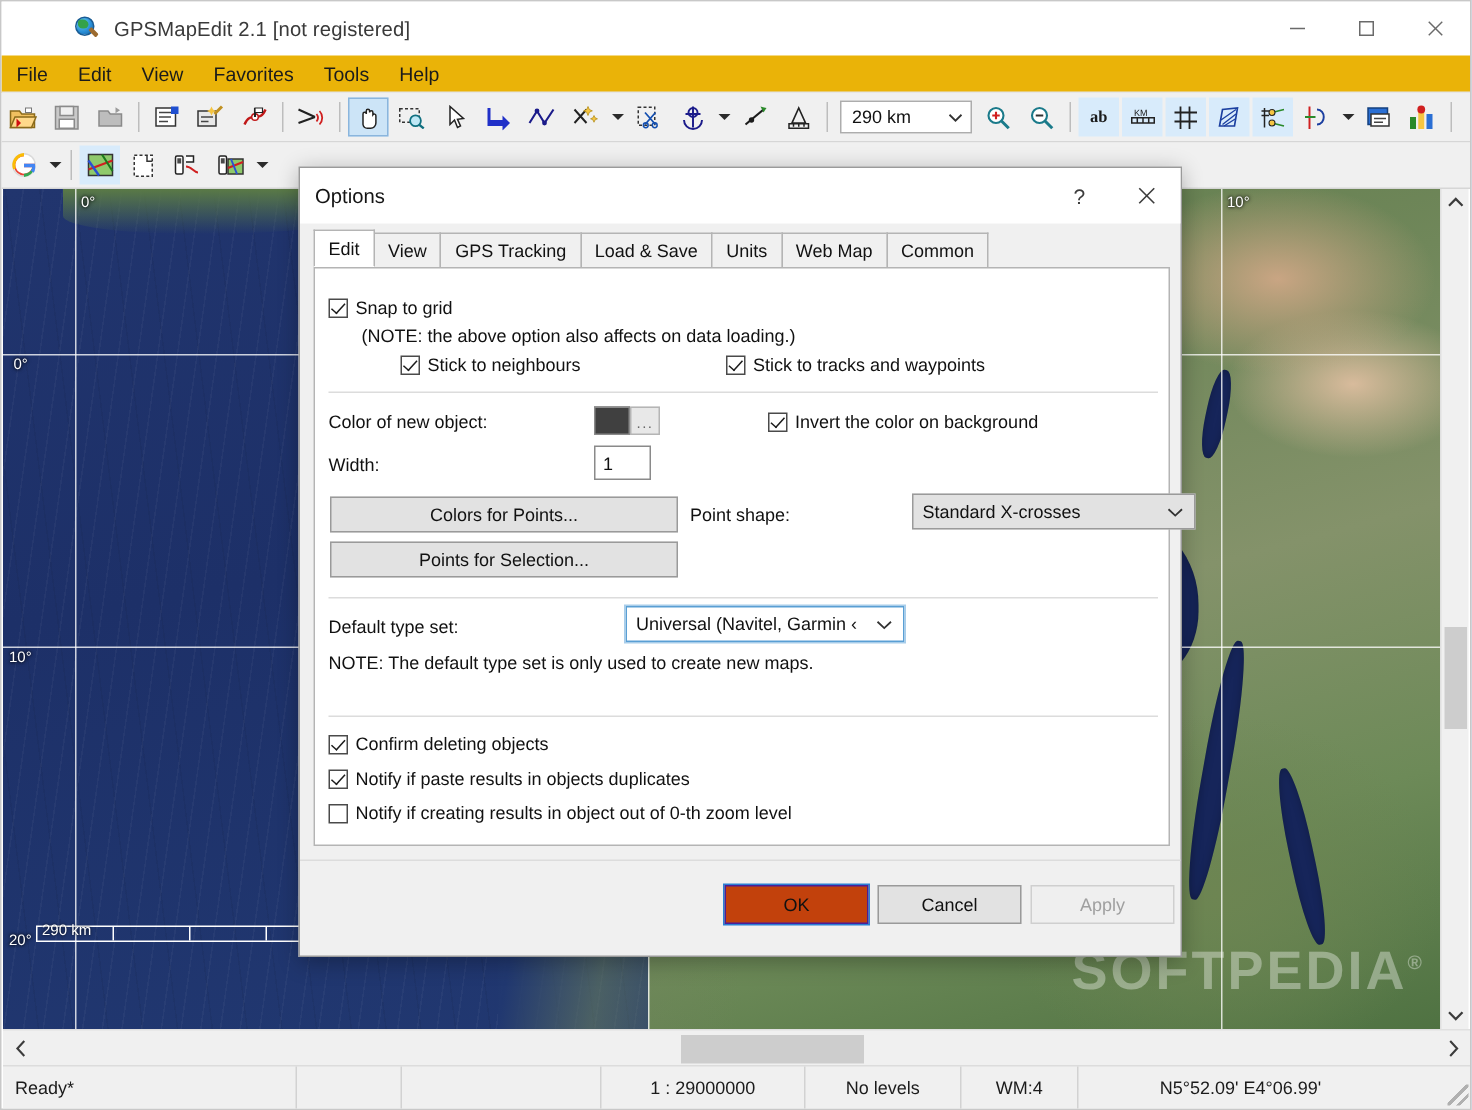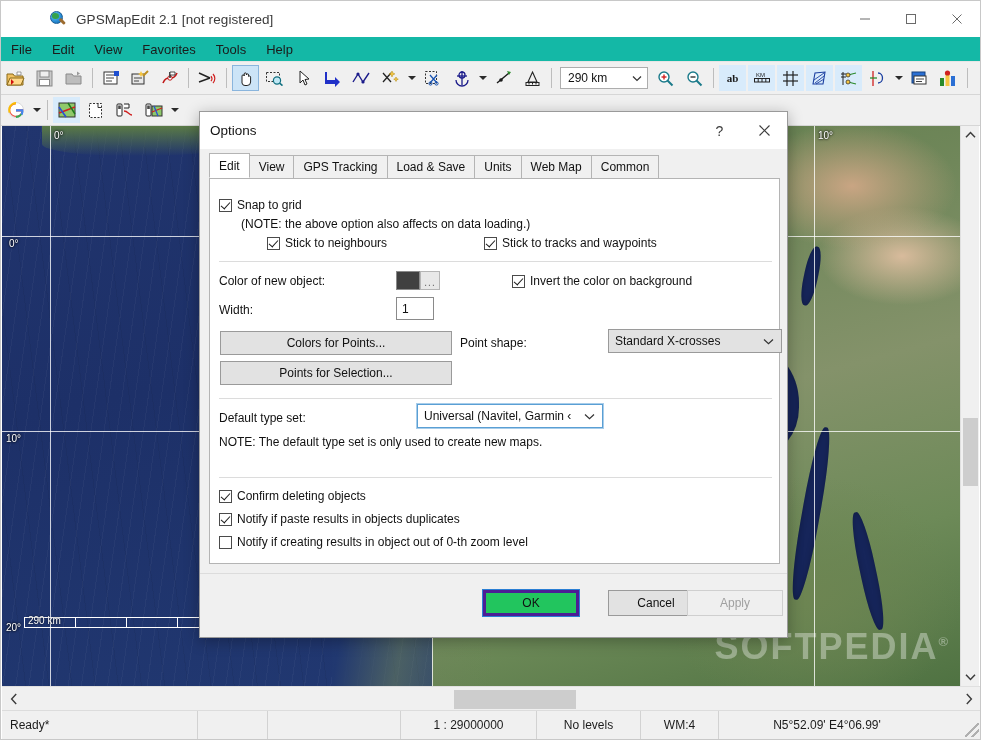--- a/index.html
+++ b/index.html
@@ -49,21 +49,21 @@
   .winbtns { margin-left: auto; display: flex; height: 36px; }
   .winbtn {
     width: 46px; height: 36px; display: flex; align-items: center; justify-content: center;
     color: #6a6a6a;
   }
   .winbtn svg { display: block; }
 
   
   .menubar {
     position: absolute; left: 0; top: 36px; width: 979px; height: 25px;
-    background: #14b8a6;
+    background: #eab308;
     display: flex; align-items: center;
     border-bottom: 1px solid #e6e6e6;
   }
   .menu-item {
     padding: 3px 10px; font-size: 13px; color: #1b1b1b;
   }
 
   
   .toolbar {
     position: absolute; left: 0; width: 979px;
@@ -291,21 +291,21 @@
   }
   .dlg-footer {
     position: absolute; left: 0; bottom: 0; width: 587px; height: 64px;
     border-top: 1px solid #dcdcdc;
   }
   .footer-btn {
     position: absolute; top: 16px; width: 96px; height: 26px;
     background: #e2e2e2; border: 1px solid #9a9a9a; font-size: 12px; color: #111;
     display: flex; align-items: center; justify-content: center;
   }
-  .footer-btn.default { border: 3px solid #4c1d95; outline: 1px solid #2a7fd4; background: #22c55e; }
+  .footer-btn.default { border: 1px solid #4c1d95; outline: 1px solid #2a7fd4; background: #c2410c; }
   .footer-btn.disabled { color: #a0a0a0; background: #efefef; border-color: #cfcfcf; }
 </style>
 </head>
 <body>
 
 <div id="app">
 
   <div class="titlebar">
     <div class="app-icon">
       <div class="globe"></div>
@@ -754,21 +754,21 @@
       <div class="row chk" style="left:302px; top:95px;">
         <div class="box checked"></div>
         <span>Invert the color on background</span>
       </div>
 
       <div class="row note" style="left:9px; top:124px;">Width:</div>
       <div class="row textfield" style="left:186px; top:118px; width:38px; height:23px;">1</div>
 
       <div class="row btn" style="left:10px; top:152px; width:232px; height:24px;">Colors for Points...</div>
       <div class="row note" style="left:250px; top:157px;">Point shape:</div>
-      <div class="row combo" style="left:398px; top:150px; width:174px; height:24px;">
+      <div class="row combo" style="left:398px; top:150px; width:189px; height:24px;">
         <span>Standard X-crosses</span>
         <span class="chev">
           <svg width="11" height="7" viewBox="0 0 11 7">
               <path d="M1 1.5 L5.5 5.7 L10 1.5" fill="none" stroke="#333" stroke-width="1.2"></path>
             </svg>
         </span>
       </div>
 
       <div class="row btn" style="left:10px; top:182px; width:232px; height:24px;">Points for Selection...</div>
 
@@ -797,19 +797,19 @@
         <span>Notify if paste results in objects duplicates</span>
       </div>
       <div class="row chk" style="left:9px; top:356px;">
         <div class="box"></div>
         <span>Notify if creating results in object out of 0-th zoom level</span>
       </div>
     </div>
 
     <div class="dlg-footer">
       <div class="footer-btn default" style="left:283px;">OK</div>
-      <div class="footer-btn" style="left:408px;">Cancel</div>
+      <div class="footer-btn" style="left:385px;">Cancel</div>
       <div class="footer-btn disabled" style="left:487px;">Apply</div>
     </div>
 
   </div>
 
 </div>
 
 </body></html>

